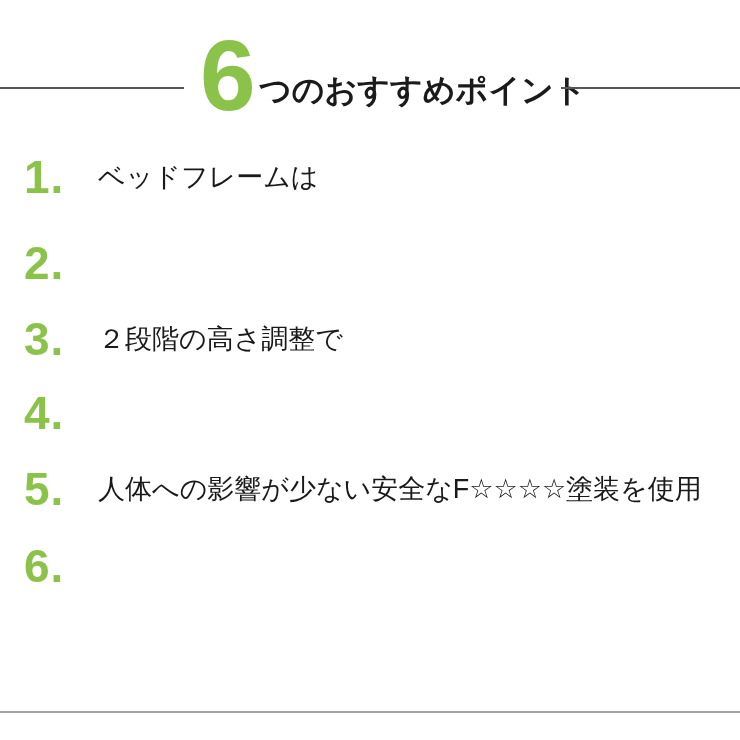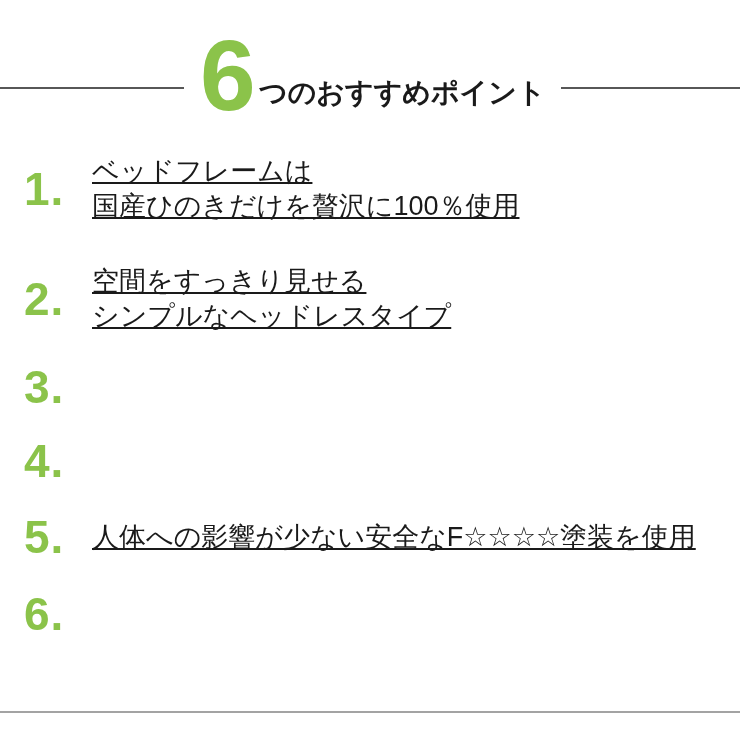--- a/index.html
+++ b/index.html
@@ -38,53 +38,53 @@
     top: 25px;
     font-size: 100px;
     line-height: 1;
     font-weight: 700;
     color: #8bc34a;
   }
   .header-title {
     position: absolute;
     left: 259px;
     top: 79px;
-    font-size: 28px;
+    font-size: 32px;
     line-height: 28px;
     font-weight: 600;
     letter-spacing: 0px;
     color: #1a1a1a;
     white-space: nowrap;
+    font-family: Liberation Mono, monospace;
   }
 
   
   .points {
     margin: 0;
     padding: 0 0 0 24px;
   }
   .point {
     display: flex;
     align-items: center;
   }
   .point-number {
     flex: 0 0 50px;
     font-size: 46px;
     line-height: 46px;
     font-weight: 700;
     color: #8bc34a;
     letter-spacing: 1px;
   }
   .point-text {
-    margin-left: 18px;
+    margin-left: 24px;
     font-size: 27px;
     line-height: 35px;
     font-weight: 500;
     color: #1a1a1a;
     white-space: nowrap;
-    text-decoration: underline;
   }
   .point-1 { margin-top: 36px; }
   .point-2 { margin-top: 40px; }
   .point-3 { margin-top: 30px; }
   .point-4 { margin-top: 28px; }
   .point-5 { margin-top: 30px; }
   .point-6 { margin-top: 31px; }
 
   
   .bottom-divider {
@@ -107,35 +107,31 @@
     <span class="header-title">つのおすすめポイント</span>
     <div class="rule rule-right"></div>
   </div>
 
   <div class="points">
 
     <div class="point point-1">
       <span class="point-number">1.</span>
       <div class="point-text">
         <div>ベッドフレームは</div>
-        <div>国産ひのきだけを贅沢に100％使用</div>
       </div>
     </div>
 
     <div class="point point-2">
       <span class="point-number">2.</span>
-      <div class="point-text">
-        <div>空間をすっきり見せる</div>
-        <div>シンプルなヘッドレスタイプ</div>
-      </div>
     </div>
 
     <div class="point point-3">
       <span class="point-number">3.</span>
       <div class="point-text">
+        <div>２段階の高さ調整で</div>
       </div>
     </div>
 
     <div class="point point-4">
       <span class="point-number">4.</span>
     </div>
 
     <div class="point point-5">
       <span class="point-number">5.</span>
       <div class="point-text">

